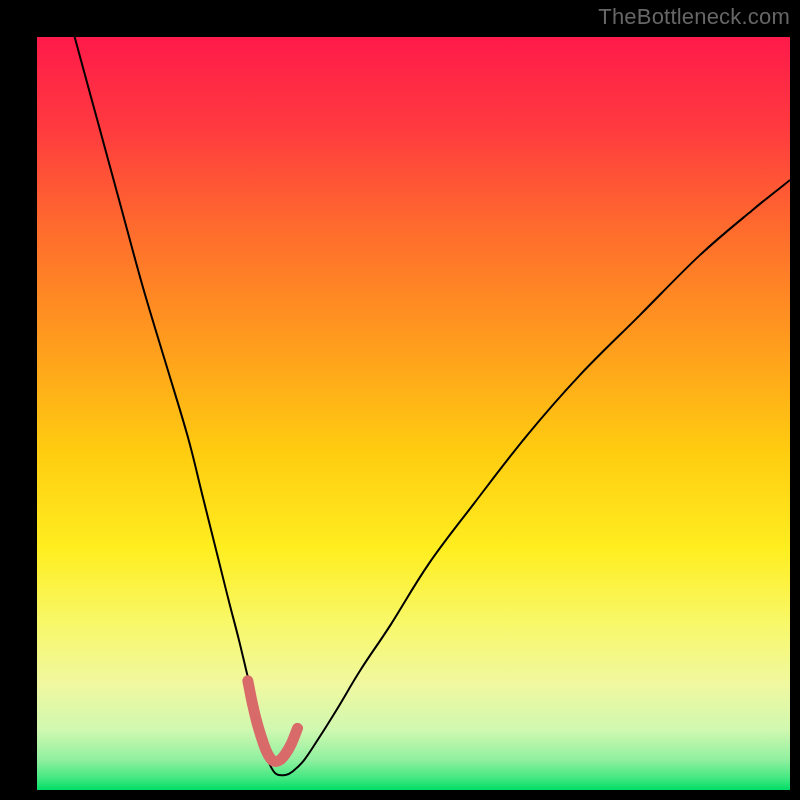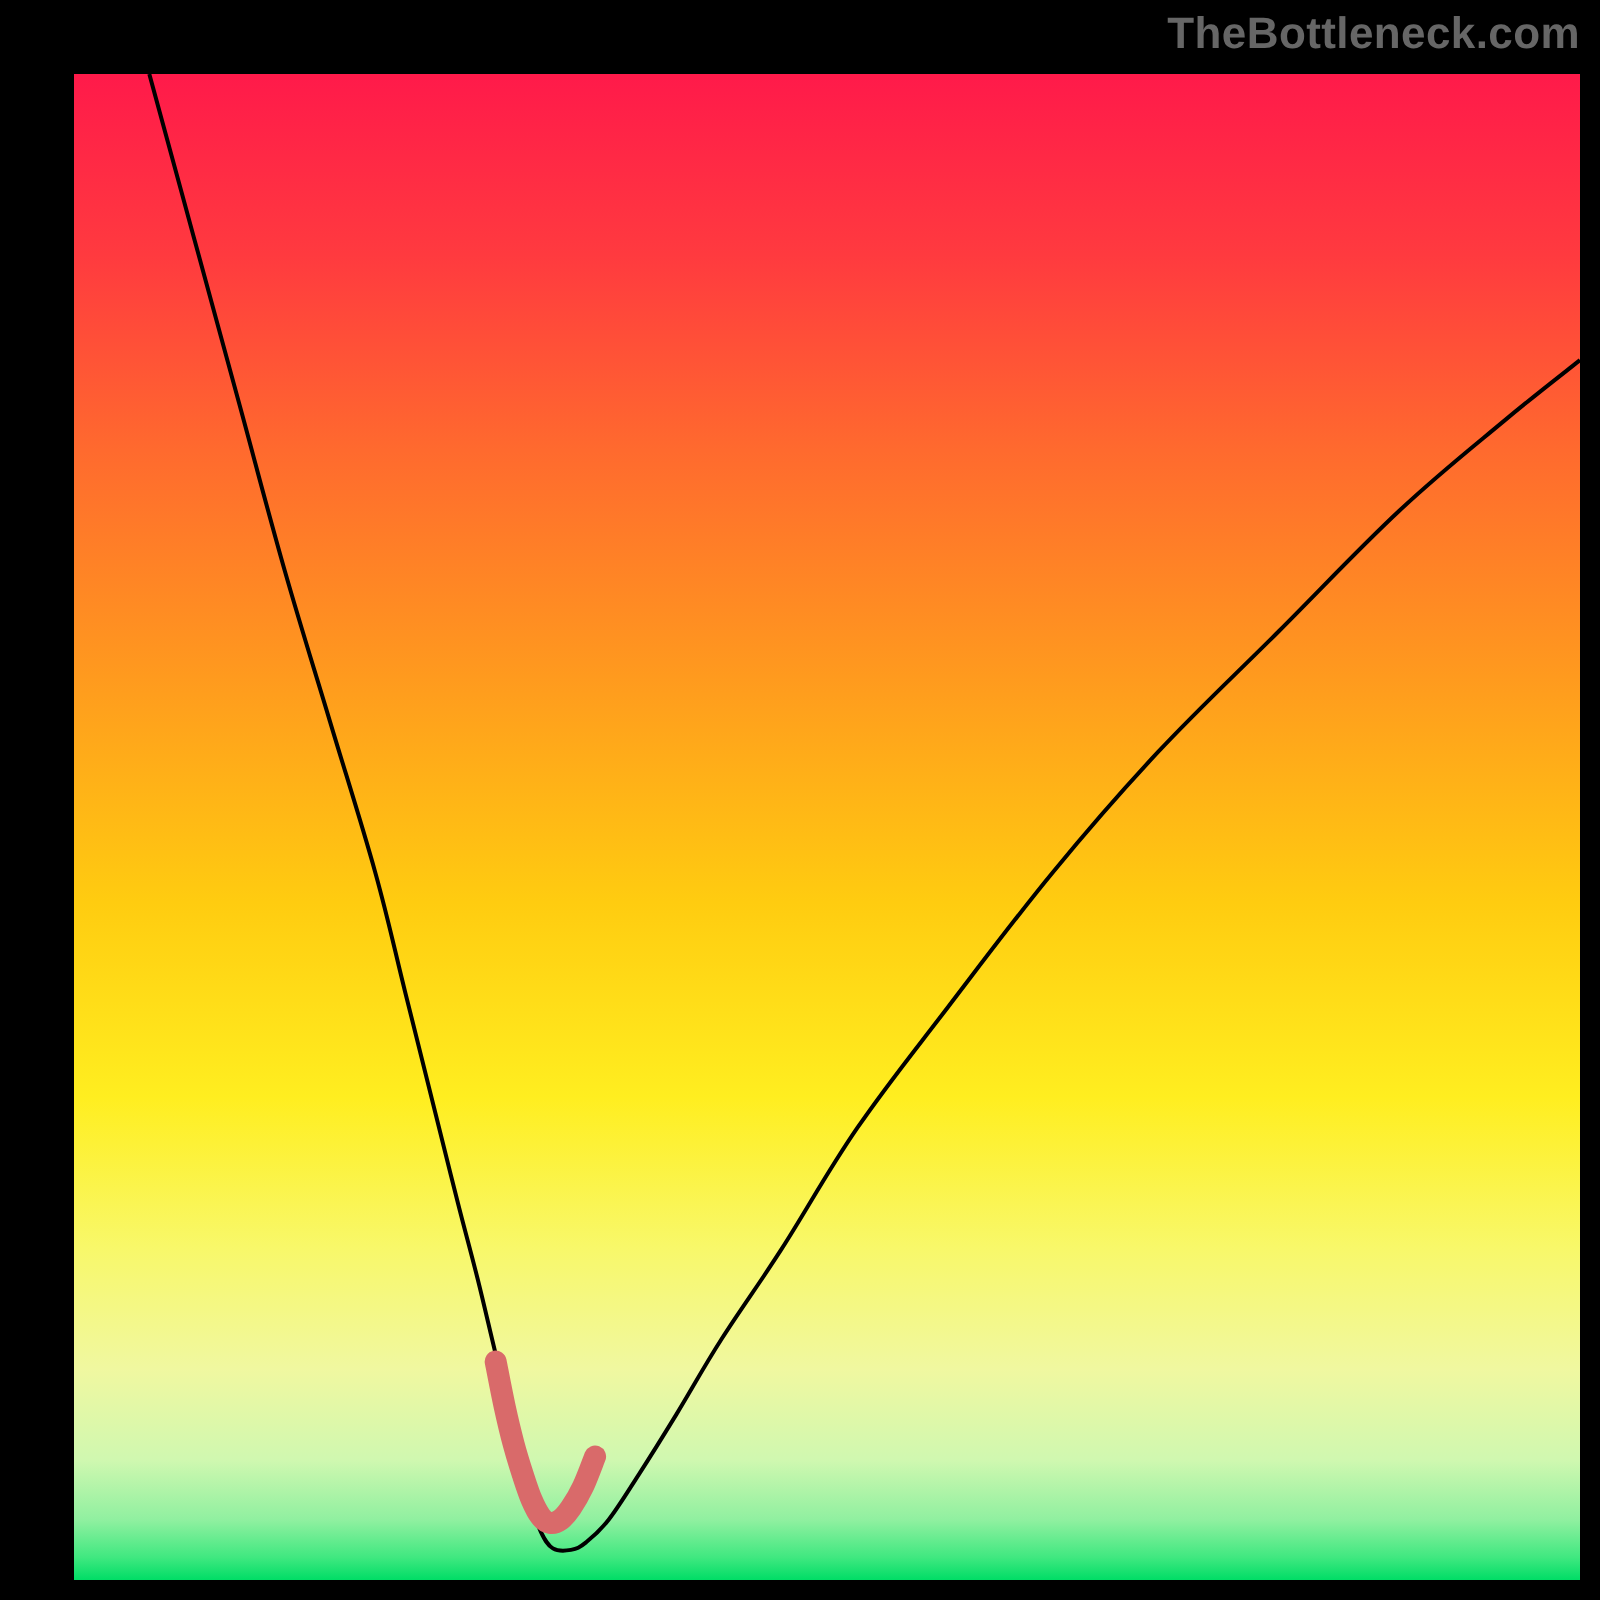--- a/index.html
+++ b/index.html
@@ -10,21 +10,21 @@
     position: relative;
     font-family: Arial, sans-serif;
     overflow: hidden;
   }
   .watermark {
     position: absolute;
     top: 4px;
     right: 10px;
     color: #666;
     font-size: 22px;
-    font-weight: 700;
+    font-weight: 400;
     z-index: 10;
     letter-spacing: 0.2px;
   }
   .plot-container {
     position: absolute;
     top: 37px;
     left: 37px;
     width: 753px;
     height: 753px;
   }

